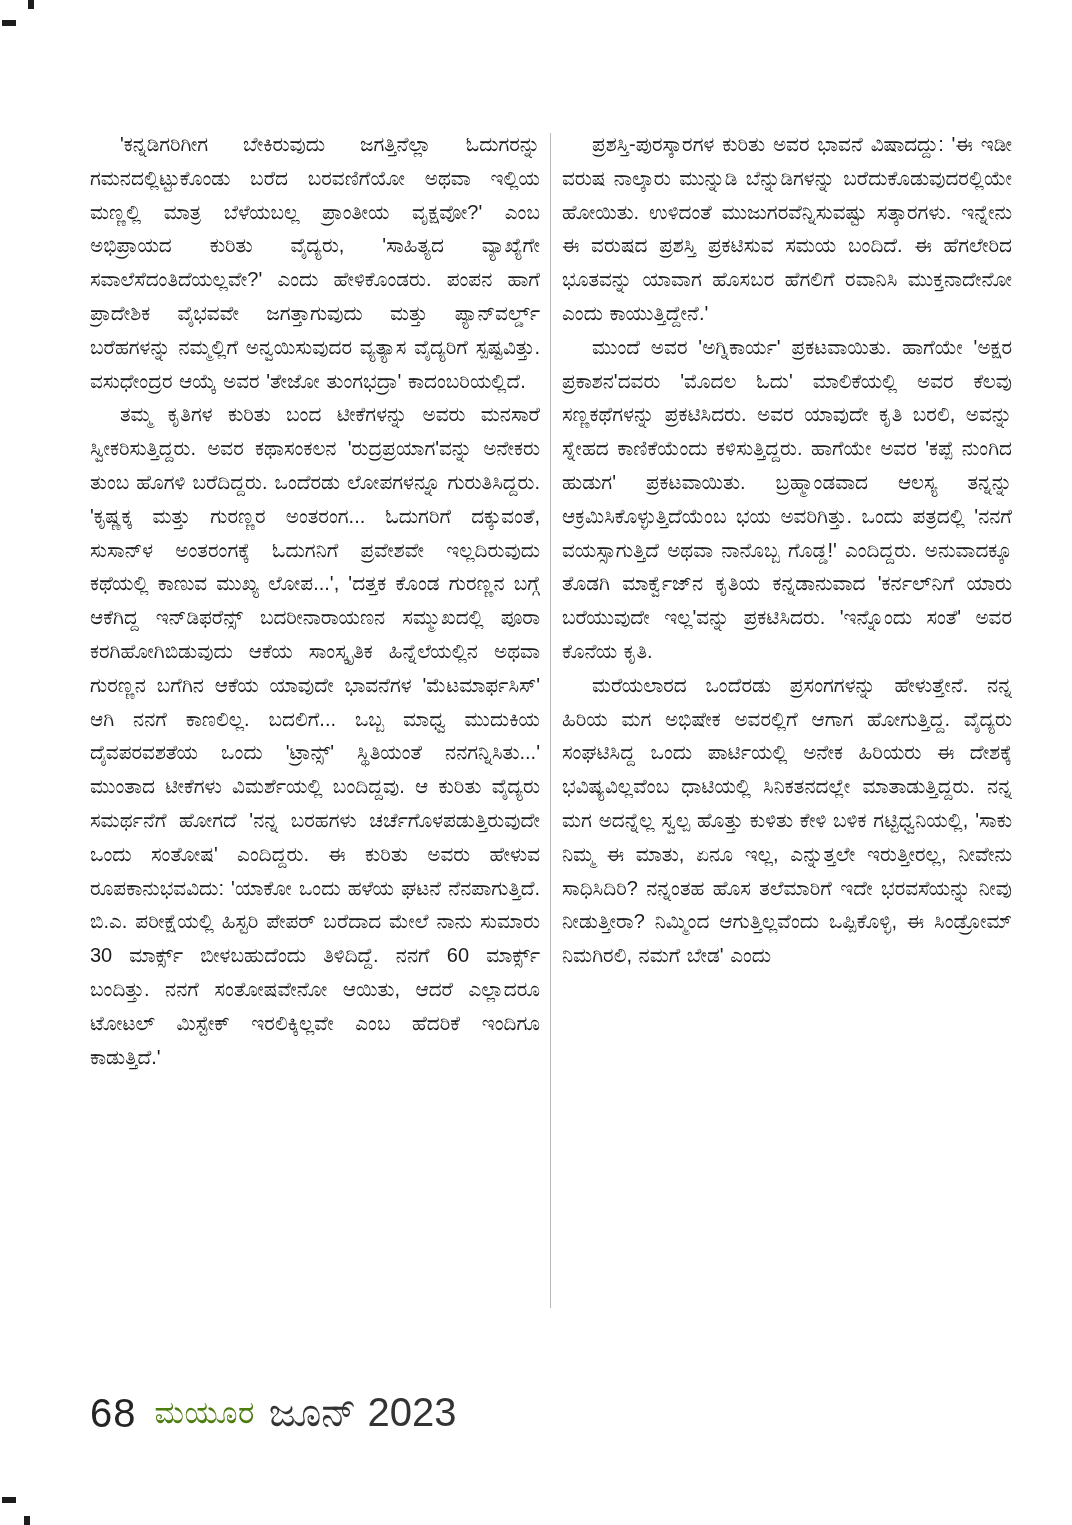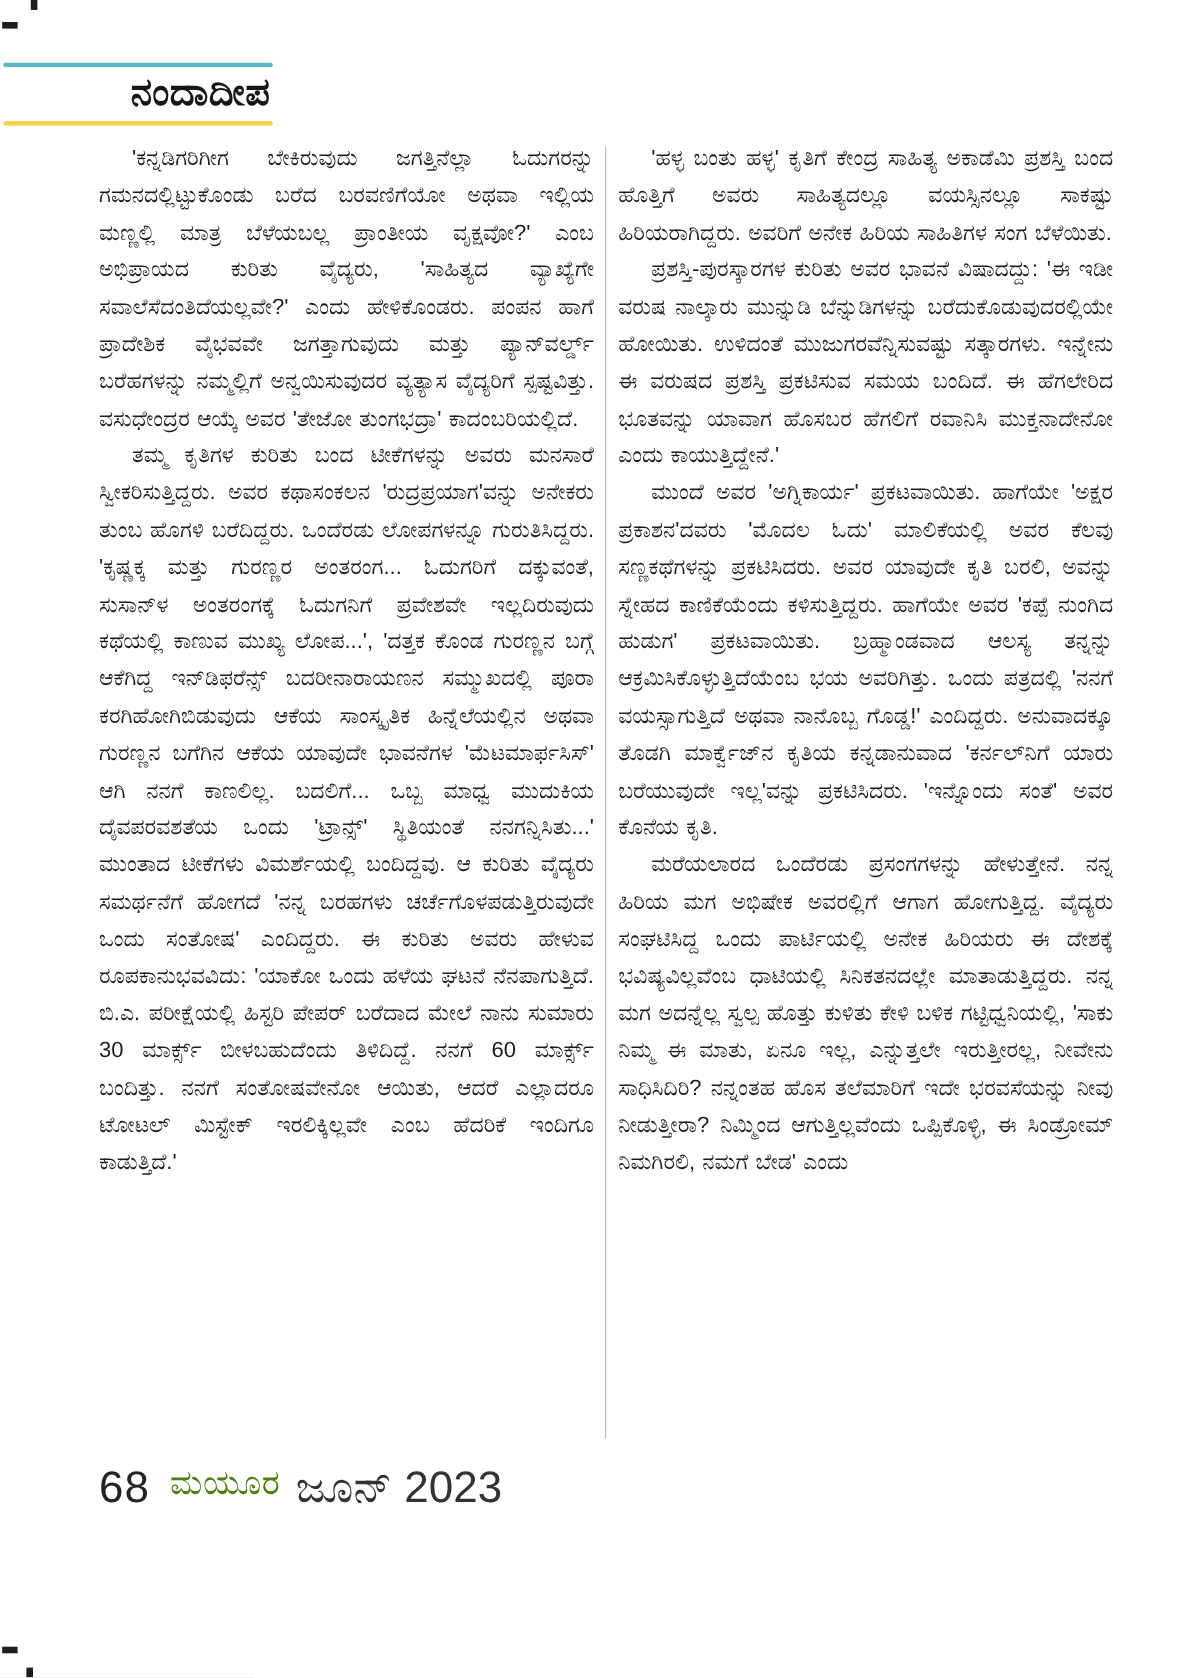--- a/index.html
+++ b/index.html
@@ -77,23 +77,23 @@
     color: #1c1c1c;
     text-align: justify;
     text-indent: 30px;
     word-spacing: 1px;
   }
 
   
   .page-footer {
     position: absolute;
     left: 90px;
-    top: 1330px;
+    top: 1390px;
     display: flex;
-    align-items: flex-start;
+    align-items: center;
     white-space: nowrap;
   }
   .page-number {
     font-size: 40px;
     color: #242424;
     letter-spacing: 1px;
   }
   .magazine-logo {
     font-size: 31px;
     font-weight: normal;
@@ -110,36 +110,30 @@
 </head>
 <body>
 
 <div class="page">
 
   <div class="mark mark-top-tick"></div>
   <div class="mark mark-top-dash"></div>
   <div class="mark mark-bottom-dash"></div>
   <div class="mark mark-bottom-tick"></div>
 
-  <header class="section-header">
-    <div class="rule rule-top"></div>
-    <h1 class="section-title">ನಂದಾದೀಪ</h1>
-    <div class="rule rule-bottom"></div>
-  </header>
 
   <main class="article">
     <div class="col">
       <p>'ಕನ್ನಡಿಗರಿಗೀಗ ಬೇಕಿರುವುದು ಜಗತ್ತಿನೆಲ್ಲಾ ಓದುಗರನ್ನು ಗಮನದಲ್ಲಿಟ್ಟುಕೊಂಡು ಬರೆದ ಬರವಣಿಗೆಯೋ ಅಥವಾ ಇಲ್ಲಿಯ ಮಣ್ಣಲ್ಲಿ ಮಾತ್ರ ಬೆಳೆಯಬಲ್ಲ ಪ್ರಾಂತೀಯ ವೃಕ್ಷವೋ?' ಎಂಬ ಅಭಿಪ್ರಾಯದ ಕುರಿತು ವೈದ್ಯರು, 'ಸಾಹಿತ್ಯದ ವ್ಯಾಖ್ಯೆಗೇ ಸವಾಲೆಸೆದಂತಿದೆಯಲ್ಲವೇ?' ಎಂದು ಹೇಳಿಕೊಂಡರು. ಪಂಪನ ಹಾಗೆ ಪ್ರಾದೇಶಿಕ ವೈಭವವೇ ಜಗತ್ತಾಗುವುದು ಮತ್ತು ಪ್ಯಾನ್‌ವರ್ಲ್ಡ್ ಬರೆಹಗಳನ್ನು ನಮ್ಮಲ್ಲಿಗೆ ಅನ್ವಯಿಸುವುದರ ವ್ಯತ್ಯಾಸ ವೈದ್ಯರಿಗೆ ಸ್ಪಷ್ಟವಿತ್ತು. ವಸುಧೇಂದ್ರರ ಆಯ್ಕೆ ಅವರ 'ತೇಜೋ ತುಂಗಭದ್ರಾ' ಕಾದಂಬರಿಯಲ್ಲಿದೆ.</p>
       <p>ತಮ್ಮ ಕೃತಿಗಳ ಕುರಿತು ಬಂದ ಟೀಕೆಗಳನ್ನು ಅವರು ಮನಸಾರೆ ಸ್ವೀಕರಿಸುತ್ತಿದ್ದರು. ಅವರ ಕಥಾಸಂಕಲನ 'ರುದ್ರಪ್ರಯಾಗ'ವನ್ನು ಅನೇಕರು ತುಂಬ ಹೊಗಳಿ ಬರೆದಿದ್ದರು. ಒಂದೆರಡು ಲೋಪಗಳನ್ನೂ ಗುರುತಿಸಿದ್ದರು. 'ಕೃಷ್ಣಕ್ಕ ಮತ್ತು ಗುರಣ್ಣರ ಅಂತರಂಗ... ಓದುಗರಿಗೆ ದಕ್ಕುವಂತೆ, ಸುಸಾನ್‌ಳ ಅಂತರಂಗಕ್ಕೆ ಓದುಗನಿಗೆ ಪ್ರವೇಶವೇ ಇಲ್ಲದಿರುವುದು ಕಥೆಯಲ್ಲಿ ಕಾಣುವ ಮುಖ್ಯ ಲೋಪ...', 'ದತ್ತಕ ಕೊಂಡ ಗುರಣ್ಣನ ಬಗ್ಗೆ ಆಕೆಗಿದ್ದ ಇನ್‌ಡಿಫರೆನ್ಸ್ ಬದರೀನಾರಾಯಣನ ಸಮ್ಮುಖದಲ್ಲಿ ಪೂರಾ ಕರಗಿಹೋಗಿಬಿಡುವುದು ಆಕೆಯ ಸಾಂಸ್ಕೃತಿಕ ಹಿನ್ನೆಲೆಯಲ್ಲಿನ ಅಥವಾ ಗುರಣ್ಣನ ಬಗೆಗಿನ ಆಕೆಯ ಯಾವುದೇ ಭಾವನೆಗಳ 'ಮೆಟಮಾರ್ಫಸಿಸ್' ಆಗಿ ನನಗೆ ಕಾಣಲಿಲ್ಲ. ಬದಲಿಗೆ... ಒಬ್ಬ ಮಾಧ್ವ ಮುದುಕಿಯ ದೈವಪರವಶತೆಯ ಒಂದು 'ಟ್ರಾನ್ಸ್' ಸ್ಥಿತಿಯಂತೆ ನನಗನ್ನಿಸಿತು...' ಮುಂತಾದ ಟೀಕೆಗಳು ವಿಮರ್ಶೆಯಲ್ಲಿ ಬಂದಿದ್ದವು. ಆ ಕುರಿತು ವೈದ್ಯರು ಸಮರ್ಥನೆಗೆ ಹೋಗದೆ 'ನನ್ನ ಬರಹಗಳು ಚರ್ಚೆಗೊಳಪಡುತ್ತಿರುವುದೇ ಒಂದು ಸಂತೋಷ' ಎಂದಿದ್ದರು. ಈ ಕುರಿತು ಅವರು ಹೇಳುವ ರೂಪಕಾನುಭವವಿದು: 'ಯಾಕೋ ಒಂದು ಹಳೆಯ ಘಟನೆ ನೆನಪಾಗುತ್ತಿದೆ. ಬಿ.ಎ. ಪರೀಕ್ಷೆಯಲ್ಲಿ ಹಿಸ್ಟರಿ ಪೇಪರ್ ಬರೆದಾದ ಮೇಲೆ ನಾನು ಸುಮಾರು 30 ಮಾರ್ಕ್ಸ್ ಬೀಳಬಹುದೆಂದು ತಿಳಿದಿದ್ದೆ. ನನಗೆ 60 ಮಾರ್ಕ್ಸ್ ಬಂದಿತ್ತು. ನನಗೆ ಸಂತೋಷವೇನೋ ಆಯಿತು, ಆದರೆ ಎಲ್ಲಾದರೂ ಟೋಟಲ್ ಮಿಸ್ಟೇಕ್ ಇರಲಿಕ್ಕಿಲ್ಲವೇ ಎಂಬ ಹೆದರಿಕೆ ಇಂದಿಗೂ ಕಾಡುತ್ತಿದೆ.'</p>
     </div>
     <div class="col-gap">
       <div class="col-divider"></div>
     </div>
     <div class="col">
-      <p>'ಹಳ್ಳ ಬಂತು ಹಳ್ಳ' ಕೃತಿಗೆ ಕೇಂದ್ರ ಸಾಹಿತ್ಯ ಅಕಾಡೆಮಿ ಪ್ರಶಸ್ತಿ ಬಂದ ಹೊತ್ತಿಗೆ ಅವರು ಸಾಹಿತ್ಯದಲ್ಲೂ ವಯಸ್ಸಿನಲ್ಲೂ ಸಾಕಷ್ಟು ಹಿರಿಯರಾಗಿದ್ದರು. ಅವರಿಗೆ ಅನೇಕ ಹಿರಿಯ ಸಾಹಿತಿಗಳ ಸಂಗ ಬೆಳೆಯಿತು.</p>
       <p>ಪ್ರಶಸ್ತಿ-ಪುರಸ್ಕಾರಗಳ ಕುರಿತು ಅವರ ಭಾವನೆ ವಿಷಾದದ್ದು: 'ಈ ಇಡೀ ವರುಷ ನಾಲ್ಕಾರು ಮುನ್ನುಡಿ ಬೆನ್ನುಡಿಗಳನ್ನು ಬರೆದುಕೊಡುವುದರಲ್ಲಿಯೇ ಹೋಯಿತು. ಉಳಿದಂತೆ ಮುಜುಗರವೆನ್ನಿಸುವಷ್ಟು ಸತ್ಕಾರಗಳು. ಇನ್ನೇನು ಈ ವರುಷದ ಪ್ರಶಸ್ತಿ ಪ್ರಕಟಿಸುವ ಸಮಯ ಬಂದಿದೆ. ಈ ಹೆಗಲೇರಿದ ಭೂತವನ್ನು ಯಾವಾಗ ಹೊಸಬರ ಹೆಗಲಿಗೆ ರವಾನಿಸಿ ಮುಕ್ತನಾದೇನೋ ಎಂದು ಕಾಯುತ್ತಿದ್ದೇನೆ.'</p>
       <p>ಮುಂದೆ ಅವರ 'ಅಗ್ನಿಕಾರ್ಯ' ಪ್ರಕಟವಾಯಿತು. ಹಾಗೆಯೇ 'ಅಕ್ಷರ ಪ್ರಕಾಶನ'ದವರು 'ಮೊದಲ ಓದು' ಮಾಲಿಕೆಯಲ್ಲಿ ಅವರ ಕೆಲವು ಸಣ್ಣಕಥೆಗಳನ್ನು ಪ್ರಕಟಿಸಿದರು. ಅವರ ಯಾವುದೇ ಕೃತಿ ಬರಲಿ, ಅವನ್ನು ಸ್ನೇಹದ ಕಾಣಿಕೆಯೆಂದು ಕಳಿಸುತ್ತಿದ್ದರು. ಹಾಗೆಯೇ ಅವರ 'ಕಪ್ಪೆ ನುಂಗಿದ ಹುಡುಗ' ಪ್ರಕಟವಾಯಿತು. ಬ್ರಹ್ಮಾಂಡವಾದ ಆಲಸ್ಯ ತನ್ನನ್ನು ಆಕ್ರಮಿಸಿಕೊಳ್ಳುತ್ತಿದೆಯೆಂಬ ಭಯ ಅವರಿಗಿತ್ತು. ಒಂದು ಪತ್ರದಲ್ಲಿ 'ನನಗೆ ವಯಸ್ಸಾಗುತ್ತಿದೆ ಅಥವಾ ನಾನೊಬ್ಬ ಗೊಡ್ಡ!' ಎಂದಿದ್ದರು. ಅನುವಾದಕ್ಕೂ ತೊಡಗಿ ಮಾರ್ಕ್ವೆಜ್‌ನ ಕೃತಿಯ ಕನ್ನಡಾನುವಾದ 'ಕರ್ನಲ್‌ನಿಗೆ ಯಾರು ಬರೆಯುವುದೇ ಇಲ್ಲ'ವನ್ನು ಪ್ರಕಟಿಸಿದರು. 'ಇನ್ನೊಂದು ಸಂತೆ' ಅವರ ಕೊನೆಯ ಕೃತಿ.</p>
       <p>ಮರೆಯಲಾರದ ಒಂದೆರಡು ಪ್ರಸಂಗಗಳನ್ನು ಹೇಳುತ್ತೇನೆ. ನನ್ನ ಹಿರಿಯ ಮಗ ಅಭಿಷೇಕ ಅವರಲ್ಲಿಗೆ ಆಗಾಗ ಹೋಗುತ್ತಿದ್ದ. ವೈದ್ಯರು ಸಂಘಟಿಸಿದ್ದ ಒಂದು ಪಾರ್ಟಿಯಲ್ಲಿ ಅನೇಕ ಹಿರಿಯರು ಈ ದೇಶಕ್ಕೆ ಭವಿಷ್ಯವಿಲ್ಲವೆಂಬ ಧಾಟಿಯಲ್ಲಿ ಸಿನಿಕತನದಲ್ಲೇ ಮಾತಾಡುತ್ತಿದ್ದರು. ನನ್ನ ಮಗ ಅದನ್ನೆಲ್ಲ ಸ್ವಲ್ಪ ಹೊತ್ತು ಕುಳಿತು ಕೇಳಿ ಬಳಿಕ ಗಟ್ಟಿಧ್ವನಿಯಲ್ಲಿ, 'ಸಾಕು ನಿಮ್ಮ ಈ ಮಾತು, ಏನೂ ಇಲ್ಲ, ಎನ್ನುತ್ತಲೇ ಇರುತ್ತೀರಲ್ಲ, ನೀವೇನು ಸಾಧಿಸಿದಿರಿ? ನನ್ನಂತಹ ಹೊಸ ತಲೆಮಾರಿಗೆ ಇದೇ ಭರವಸೆಯನ್ನು ನೀವು ನೀಡುತ್ತೀರಾ? ನಿಮ್ಮಿಂದ ಆಗುತ್ತಿಲ್ಲವೆಂದು ಒಪ್ಪಿಕೊಳ್ಳಿ, ಈ ಸಿಂಡ್ರೋಮ್ ನಿಮಗಿರಲಿ, ನಮಗೆ ಬೇಡ' ಎಂದು</p>
     </div>
   </main>
 
   <footer class="page-footer">
     <span class="page-number">68</span>
     <span class="magazine-logo">ಮಯೂರ</span>
     <span class="issue-date">ಜೂನ್ 2023</span>

